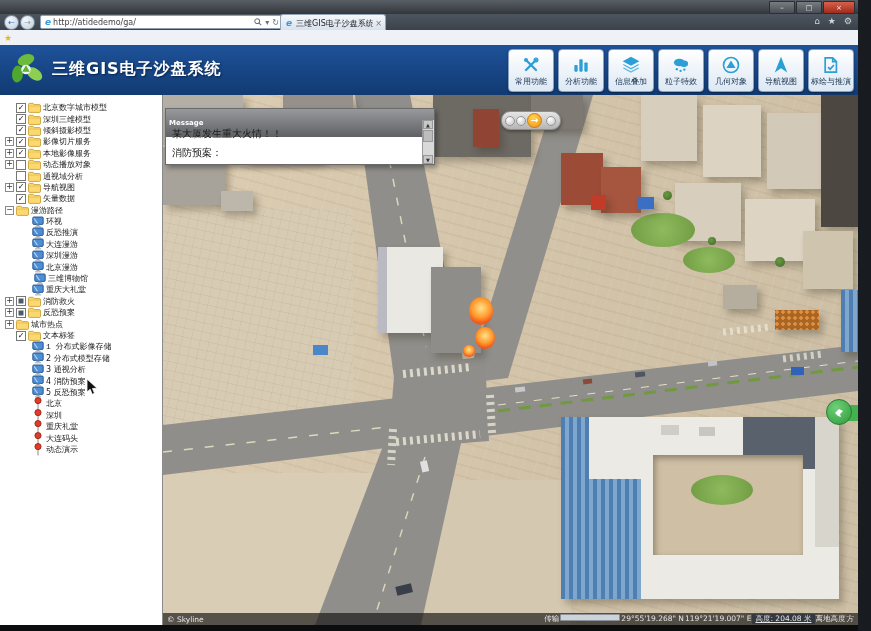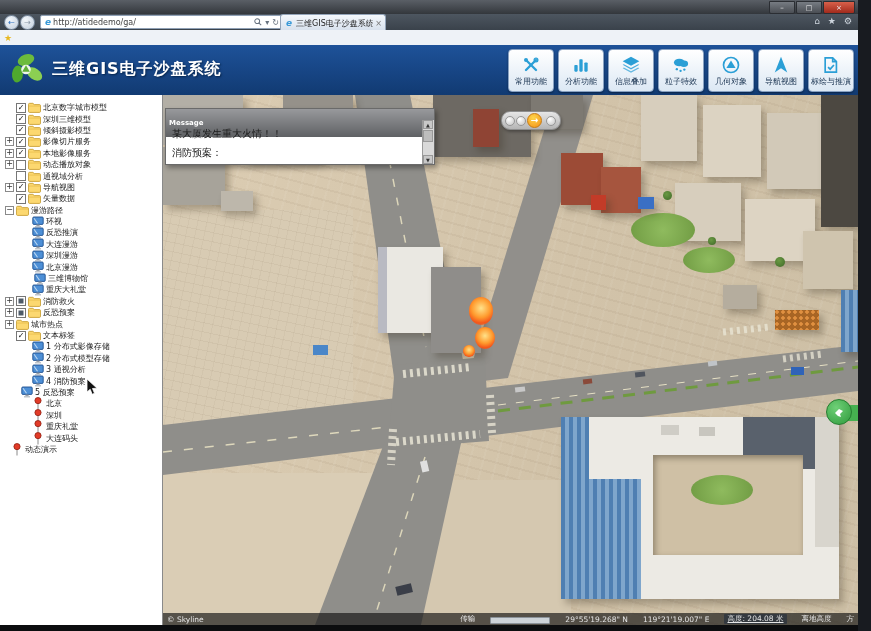--- a/index.html
+++ b/index.html
@@ -115,21 +115,21 @@
 
   
   .handle-rect{position:absolute;left:684px;top:310px;width:11px;height:16px;background:#46b050;}
   .handle{position:absolute;left:663px;top:304px;width:26px;height:26px;border-radius:50%;
     background:radial-gradient(circle at 38% 32%,#6fd077,#2f9a3c);border:1px solid #257d30;
     box-sizing:border-box;display:flex;align-items:center;justify-content:center;}
 
   
   .statusbar{position:absolute;left:0;right:0;bottom:0;height:12px;background:rgba(18,18,18,.66);
     display:flex;align-items:center;padding:0 4px;gap:7px;font-size:7.5px;color:#e6e6e6;white-space:nowrap;}
-  .sb-right{margin-left:auto;display:flex;align-items:flex-end;gap:15px;}
+  .sb-right{margin-left:auto;display:flex;align-items:flex-start;gap:1px;}
   .progress{width:60px;height:7px;background:#cdd3d8;border-radius:1px;border:1px solid #8b9299;box-sizing:border-box;}
   .altchip{background:#34393f;padding:0 3px;border-radius:1px;text-decoration:underline;}
 
   .bottomstrip{position:absolute;left:0;top:625px;width:871px;height:6px;background:#0c0d0f;}
   .rightstrip{position:absolute;left:858px;top:0;width:13px;height:631px;background:#181b20;}
   .cursor{position:absolute;left:86px;top:378px;z-index:60;}
 </style>
 </head>
 <body>
 
@@ -484,21 +484,21 @@
           <span class="texp none"></span>
           <span class="tchk checked">✓</span>
           <span class="tico">
             <svg width="13" height="11" viewBox="0 0 14 11">
               <path d="M.5 2.2C.5 1.5 1 1 1.7 1h3.6l1.4 1.4h5.6c.7 0 1.2.5 1.2 1.2v6c0 .7-.5 1.2-1.2 1.2H1.7C1 10.8.5 10.3.5 9.6z" fill="#fcd870" stroke="#c59a2e" stroke-width=".9"></path>
               <path d="M.8 4h12.4" stroke="#e8bc4a" stroke-width=".8"></path>
             </svg>
           </span>
           <span class="tlabel">文本标签</span>
         </div>
-        <div class="trow" style="padding-left: 21px;">
+        <div class="trow" style="padding-left: 21px; font-family: Liberation Mono, monospace;">
           <span class="texp none"></span>
           <span class="tico">
             <svg width="12" height="12" viewBox="0 0 12 12">
               <rect x=".8" y="1" width="10.4" height="7.4" rx="1" fill="#4d8fd6" stroke="#1e4f8e" stroke-width=".9"></rect>
               <path d="M2 2.2l3.5 5" stroke="#bcd8f2" stroke-width="1.1"></path>
               <rect x="4.4" y="8.6" width="3.2" height="1.4" fill="#9aa0a8"></rect>
               <rect x="3" y="10.2" width="6" height="1.2" fill="#b0b6bd"></rect>
             </svg>
           </span>
           <span class="tlabel">1 分布式影像存储</span>
@@ -532,21 +532,21 @@
           <span class="tico">
             <svg width="12" height="12" viewBox="0 0 12 12">
               <rect x=".8" y="1" width="10.4" height="7.4" rx="1" fill="#4d8fd6" stroke="#1e4f8e" stroke-width=".9"></rect>
               <path d="M2 2.2l3.5 5" stroke="#bcd8f2" stroke-width="1.1"></path>
               <rect x="4.4" y="8.6" width="3.2" height="1.4" fill="#9aa0a8"></rect>
               <rect x="3" y="10.2" width="6" height="1.2" fill="#b0b6bd"></rect>
             </svg>
           </span>
           <span class="tlabel">4 消防预案</span>
         </div>
-        <div class="trow" style="padding-left: 10px; text-align: center;">
+        <div class="trow" style="padding-left: 21px; text-align: center;">
           <span class="texp none"></span>
           <span class="tico">
             <svg width="12" height="12" viewBox="0 0 12 12">
               <rect x=".8" y="1" width="10.4" height="7.4" rx="1" fill="#4d8fd6" stroke="#1e4f8e" stroke-width=".9"></rect>
               <path d="M2 2.2l3.5 5" stroke="#bcd8f2" stroke-width="1.1"></path>
               <rect x="4.4" y="8.6" width="3.2" height="1.4" fill="#9aa0a8"></rect>
               <rect x="3" y="10.2" width="6" height="1.2" fill="#b0b6bd"></rect>
             </svg>
           </span>
           <span class="tlabel">5 反恐预案</span>
@@ -584,21 +584,21 @@
         <div class="trow" style="padding-left: 21px;">
           <span class="texp none"></span>
           <span class="tico">
             <svg width="12" height="13" viewBox="0 0 12 13">
               <path d="M6 6v6.5" stroke="#8a8a8a" stroke-width="1"></path>
               <circle cx="6" cy="3.6" r="3.1" fill="#e23b28" stroke="#8e1e10" stroke-width=".8"></circle>
             </svg>
           </span>
           <span class="tlabel">大连码头</span>
         </div>
-        <div class="trow" style="">
+        <div class="trow" style="padding-left: 21px;">
           <span class="texp none"></span>
           <span class="tico">
             <svg width="12" height="13" viewBox="0 0 12 13">
               <path d="M6 6v6.5" stroke="#8a8a8a" stroke-width="1"></path>
               <circle cx="6" cy="3.6" r="3.1" fill="#e23b28" stroke="#8e1e10" stroke-width=".8"></circle>
             </svg>
           </span>
           <span class="tlabel">动态演示</span>
         </div>
       </div>

